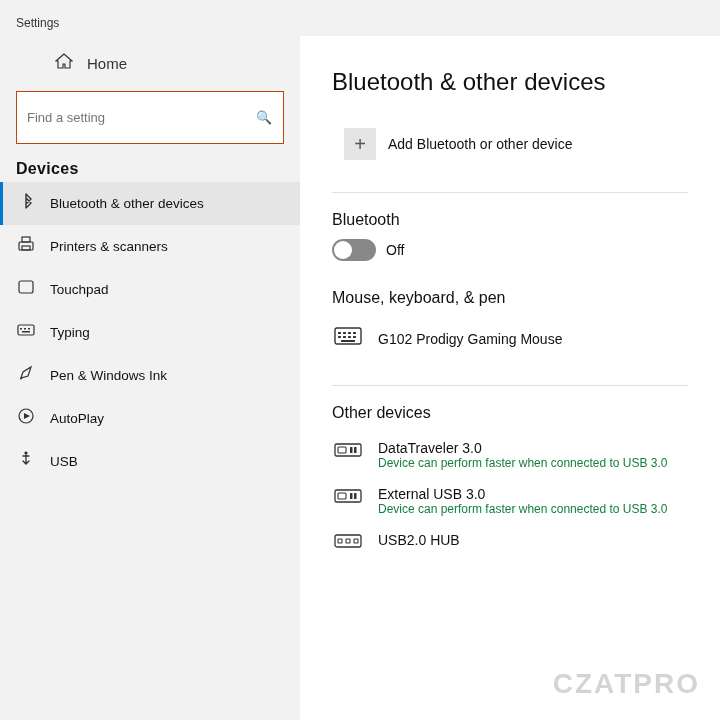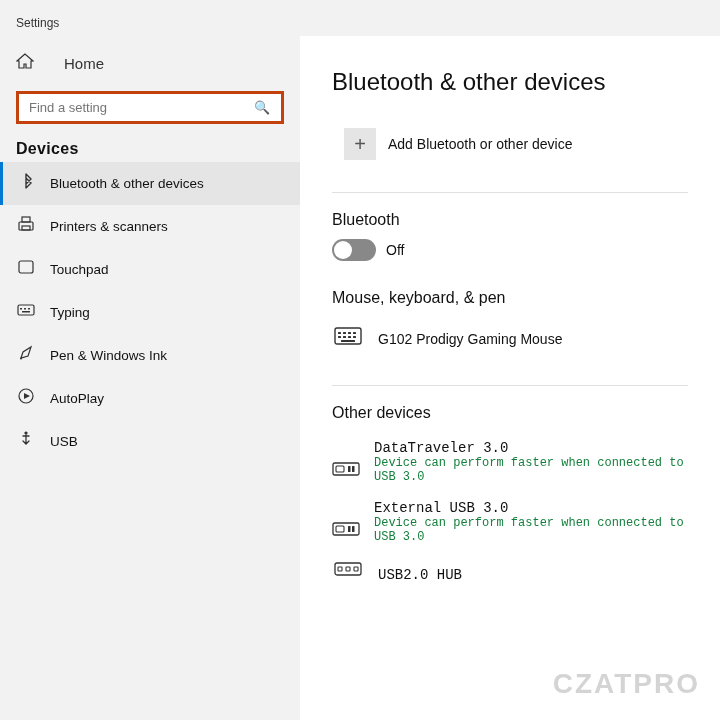--- a/index.html
+++ b/index.html
@@ -32,38 +32,39 @@
       display: flex;
       flex-direction: column;
       padding-top: 4px;
       flex-shrink: 0;
     }
     .sidebar-home {
       display: flex;
       align-items: center;
       padding: 12px 16px;
       cursor: pointer;
-      gap: 30px;
+      gap: 14px;
+      margin-left: 39px;
     }
     .sidebar-home-icon {
       font-size: 18px;
       color: #333;
     }
     .sidebar-home-label {
       font-size: 15px;
       color: #333;
     }
     .search-box-wrap {
       padding: 4px 16px 8px 16px;
     }
     .search-box {
       width: 100%;
-      border: 3px solid #c2410c;
+      border: 1px solid #c2410c;
       background: #fff;
-      padding: 6px 10px;
+      padding: 18px 10px;
       font-size: 13px;
       display: flex;
       align-items: center;
       justify-content: space-between;
     }
     .search-input {
       border: none;
       outline: none;
       font-size: 13px;
       background: transparent;
@@ -219,24 +220,23 @@
       color: #111;
     }
     .device-info-desc {
       font-size: 12px;
       color: #15803d;
     }
     
     .other-devices-section {}
     .other-device-item {
       display: flex;
-      align-items: flex-end;
+      align-items: flex-start;
       gap: 14px;
       padding: 8px 0;
-      font-family: Liberation Mono, monospace;
     }
     .other-device-icon {
       width: 32px;
       text-align: center;
       color: #333;
     }
     
     .watermark {
       position: absolute;
       bottom: 20px;

